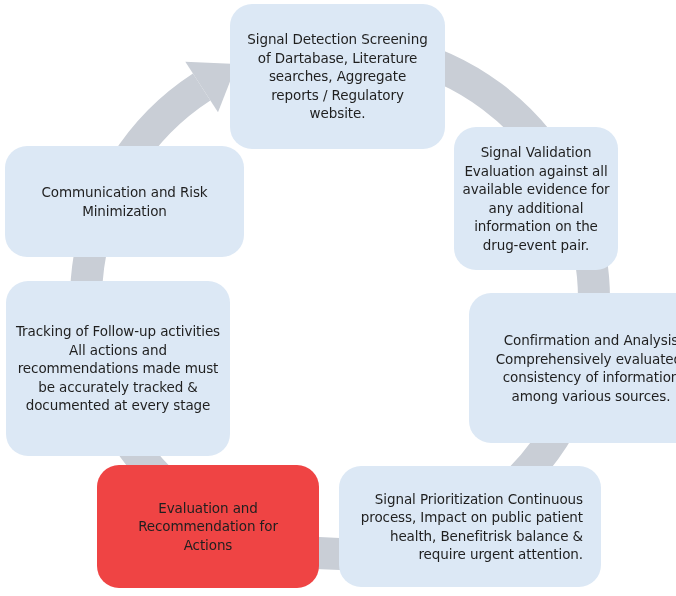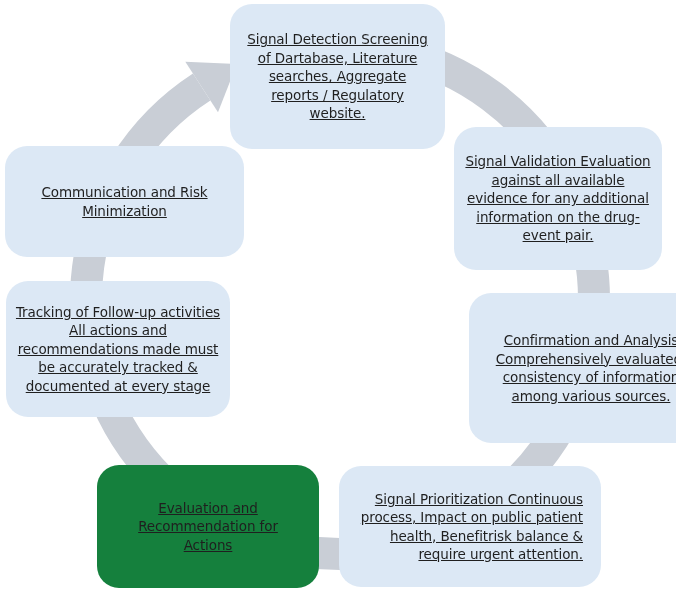--- a/index.html
+++ b/index.html
@@ -10,51 +10,50 @@
       position: absolute;
       border-radius: 22px;
       display: flex; align-items: center; justify-content: center;
       text-align: center;
       color: #1f1f1f;
       font-size: 13.5px;
       line-height: 18.5px;
       box-sizing: border-box;
       padding: 6px 6px;
       letter-spacing: -0.1px;
-      text-decoration: underline;
     }
     .box span { display: block; }
   </style>
 </head>
 <body>
 
 <svg id="ring" viewBox="0 0 676 596">
   <path d="M 392.8095694677109 51.55050941361338 A 254 254 0 1 1 201.66168510618314 86.9776757418623" id="ring-path" fill="none" stroke="#c9ced6" stroke-width="32" stroke-linecap="butt"></path>
   <polygon id="ring-head" fill="#c9ced6" points="236.88584895989095,64.10283627123117 185.32251405573234,61.81755870349958 218.00085615663394,112.13779278022503"></polygon>
 </svg>
 
 <div class="box" style="left:230px; top:4px; width:215px; height:145px; background:#dce8f5;">
   <span style="padding:0 8px;">Signal Detection Screening of Dartabase, Literature searches, Aggregate reports / Regulatory website.</span>
 </div>
 
-<div class="box" style="left:454px; top:127px; width:208px; height:143px; background:#dce8f5;">
+<div class="box" style="left:454px; top:127px; width:164px; height:143px; background:#dce8f5;">
   <span>Signal Validation Evaluation against all available evidence for any additional information on the drug-event pair.</span>
 </div>
 
 <div class="box" style="left:469px; top:293px; width:244px; height:150px; background:#dce8f5;">
   <span style="padding:0 6px;">Confirmation and Analysis Comprehensively evaluated, consistency of information among various sources.</span>
 </div>
 
 <div class="box" style="left:339px; top:466px; width:262px; height:121px; background:#dce8f5;text-align:right;">
   <span style="padding:0 12px;">Signal Prioritization Continuous process, Impact on public patient health, Benefitrisk balance &amp; require urgent attention.</span>
 </div>
 
-<div class="box" style="left:97px; top:465px; width:222px; height:123px; background:#15803d;">
+<div class="box" style="left:97px; top:465px; width:222px; height:123px; background:#ef4444;">
   <span style="padding:0 18px;">Evaluation and Recommendation for Actions</span>
 </div>
 
-<div class="box" style="left:6px; top:281px; width:224px; height:136px; background:#dce8f5;">
+<div class="box" style="left:6px; top:281px; width:224px; height:175px; background:#dce8f5;">
   <span>Tracking of Follow-up activities All actions and recommendations made must be accurately tracked &amp; documented at every stage</span>
 </div>
 
 <div class="box" style="left:5px; top:146px; width:239px; height:111px; background:#dce8f5;">
   <span style="padding:0 4px;">Communication and Risk Minimization</span>
 </div>
 
 </body></html>

